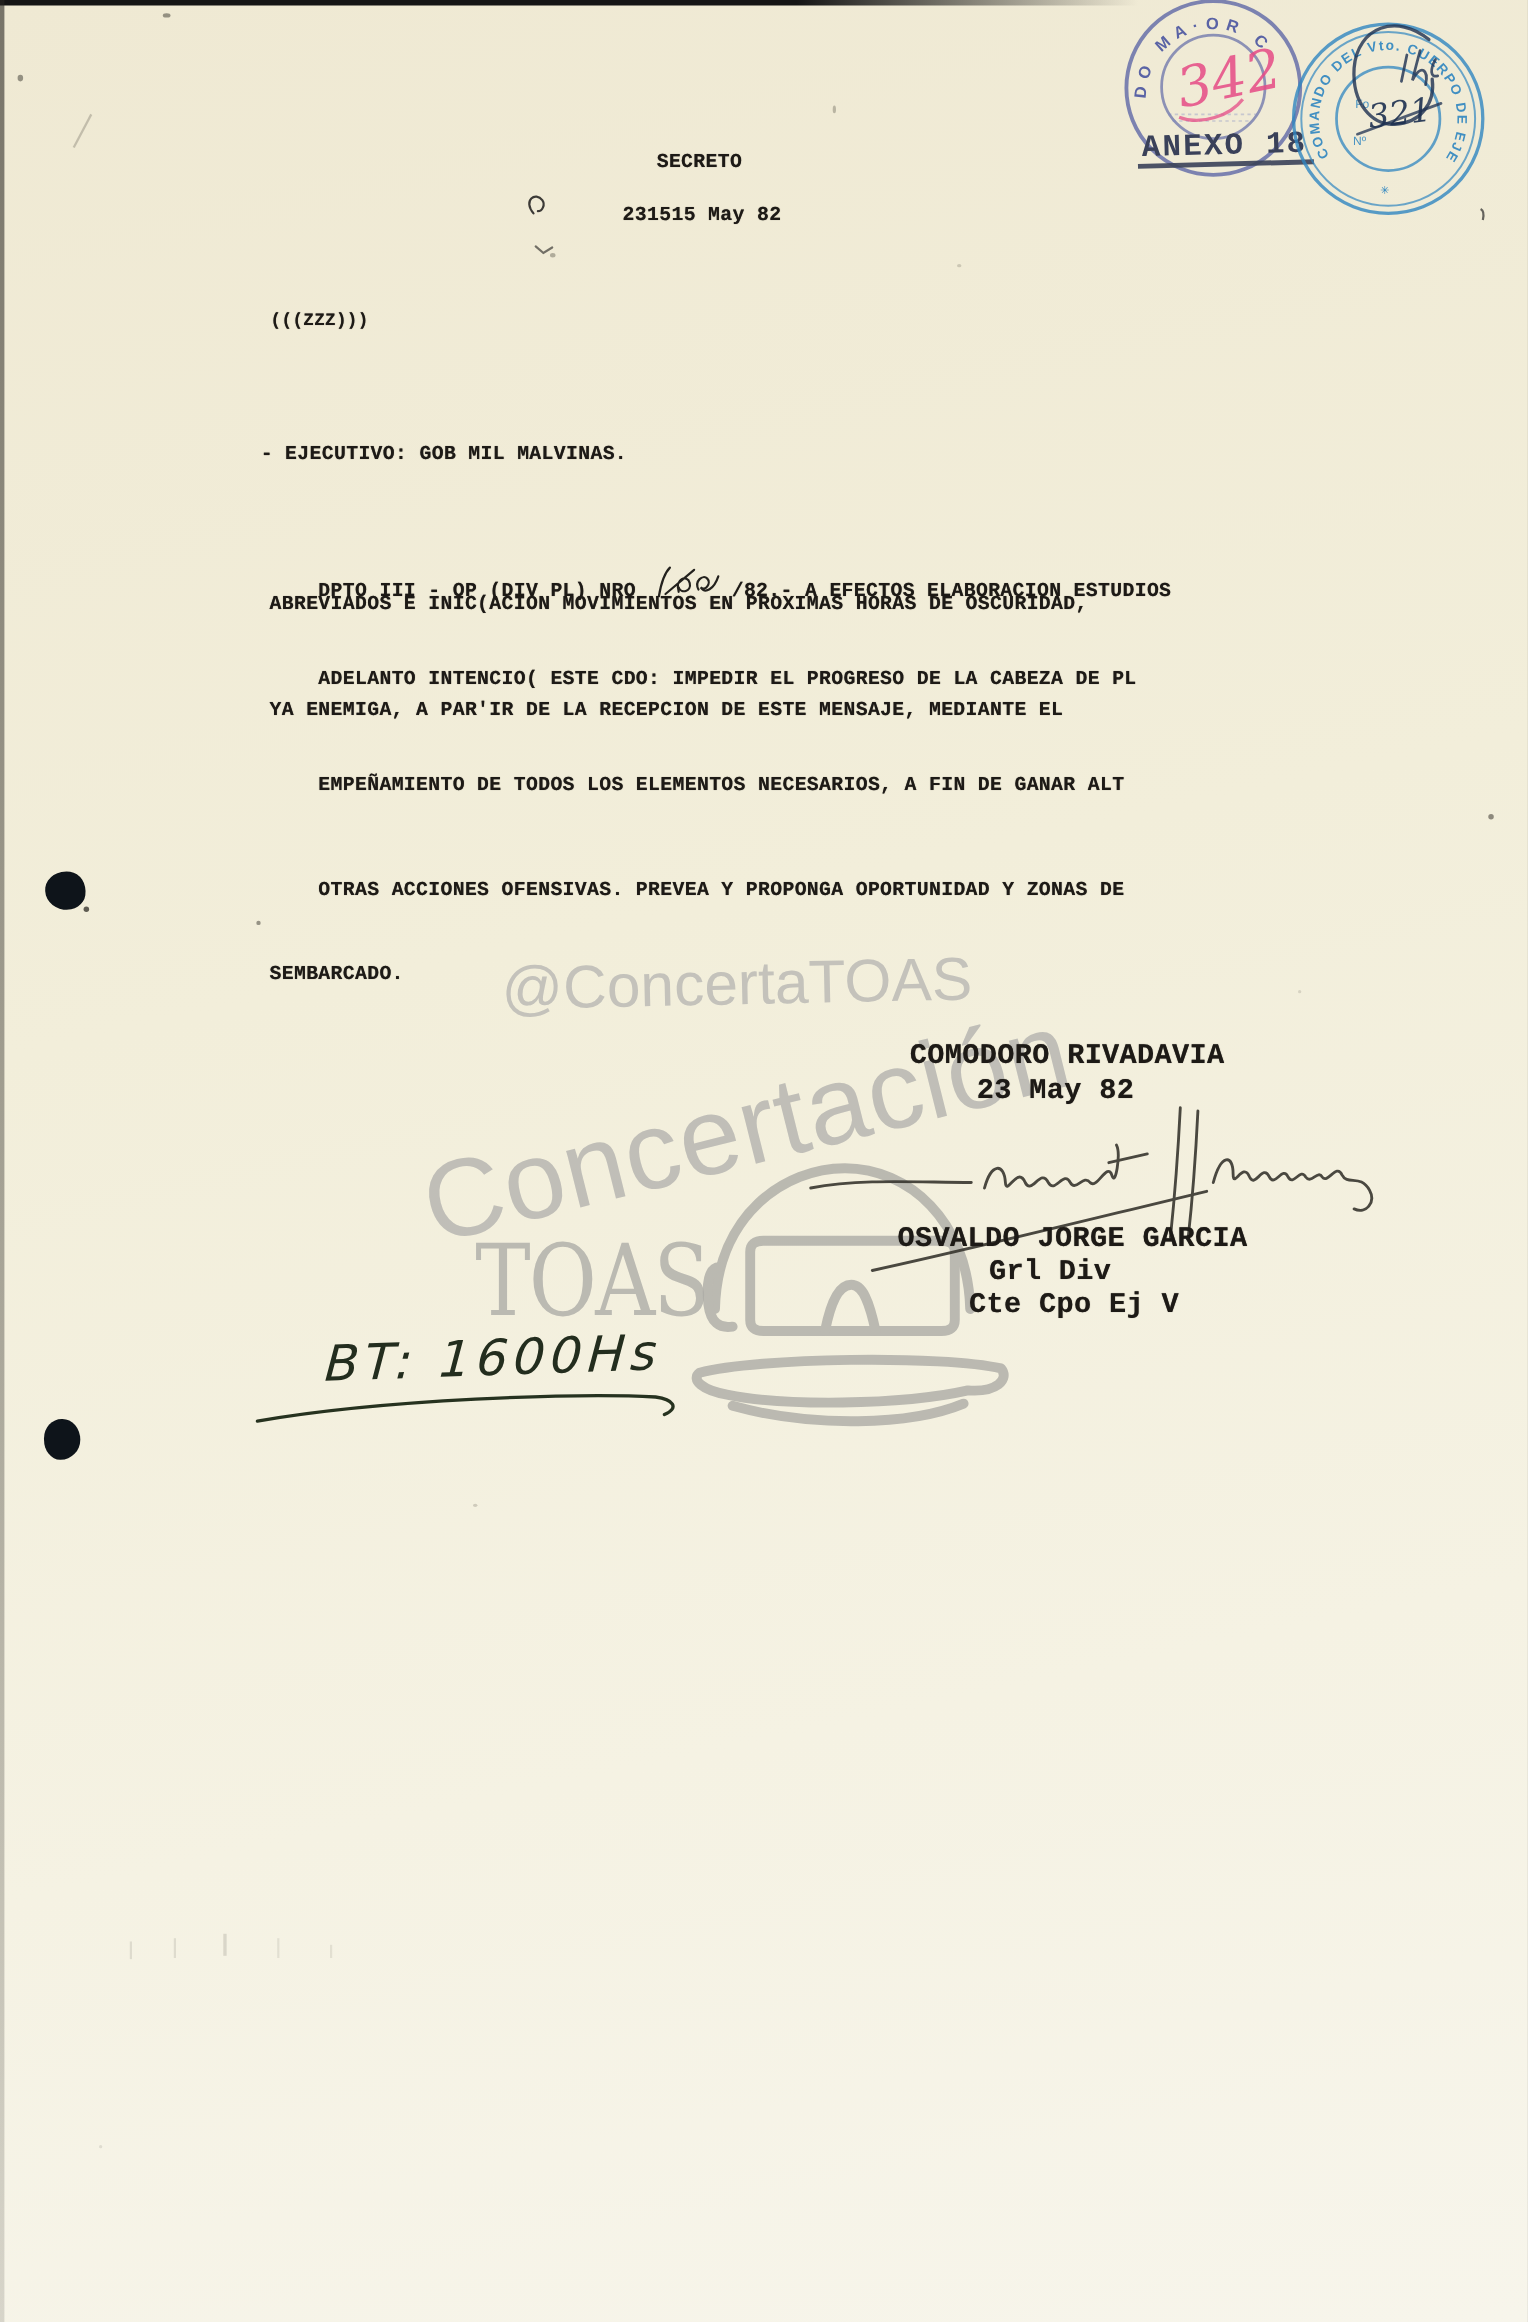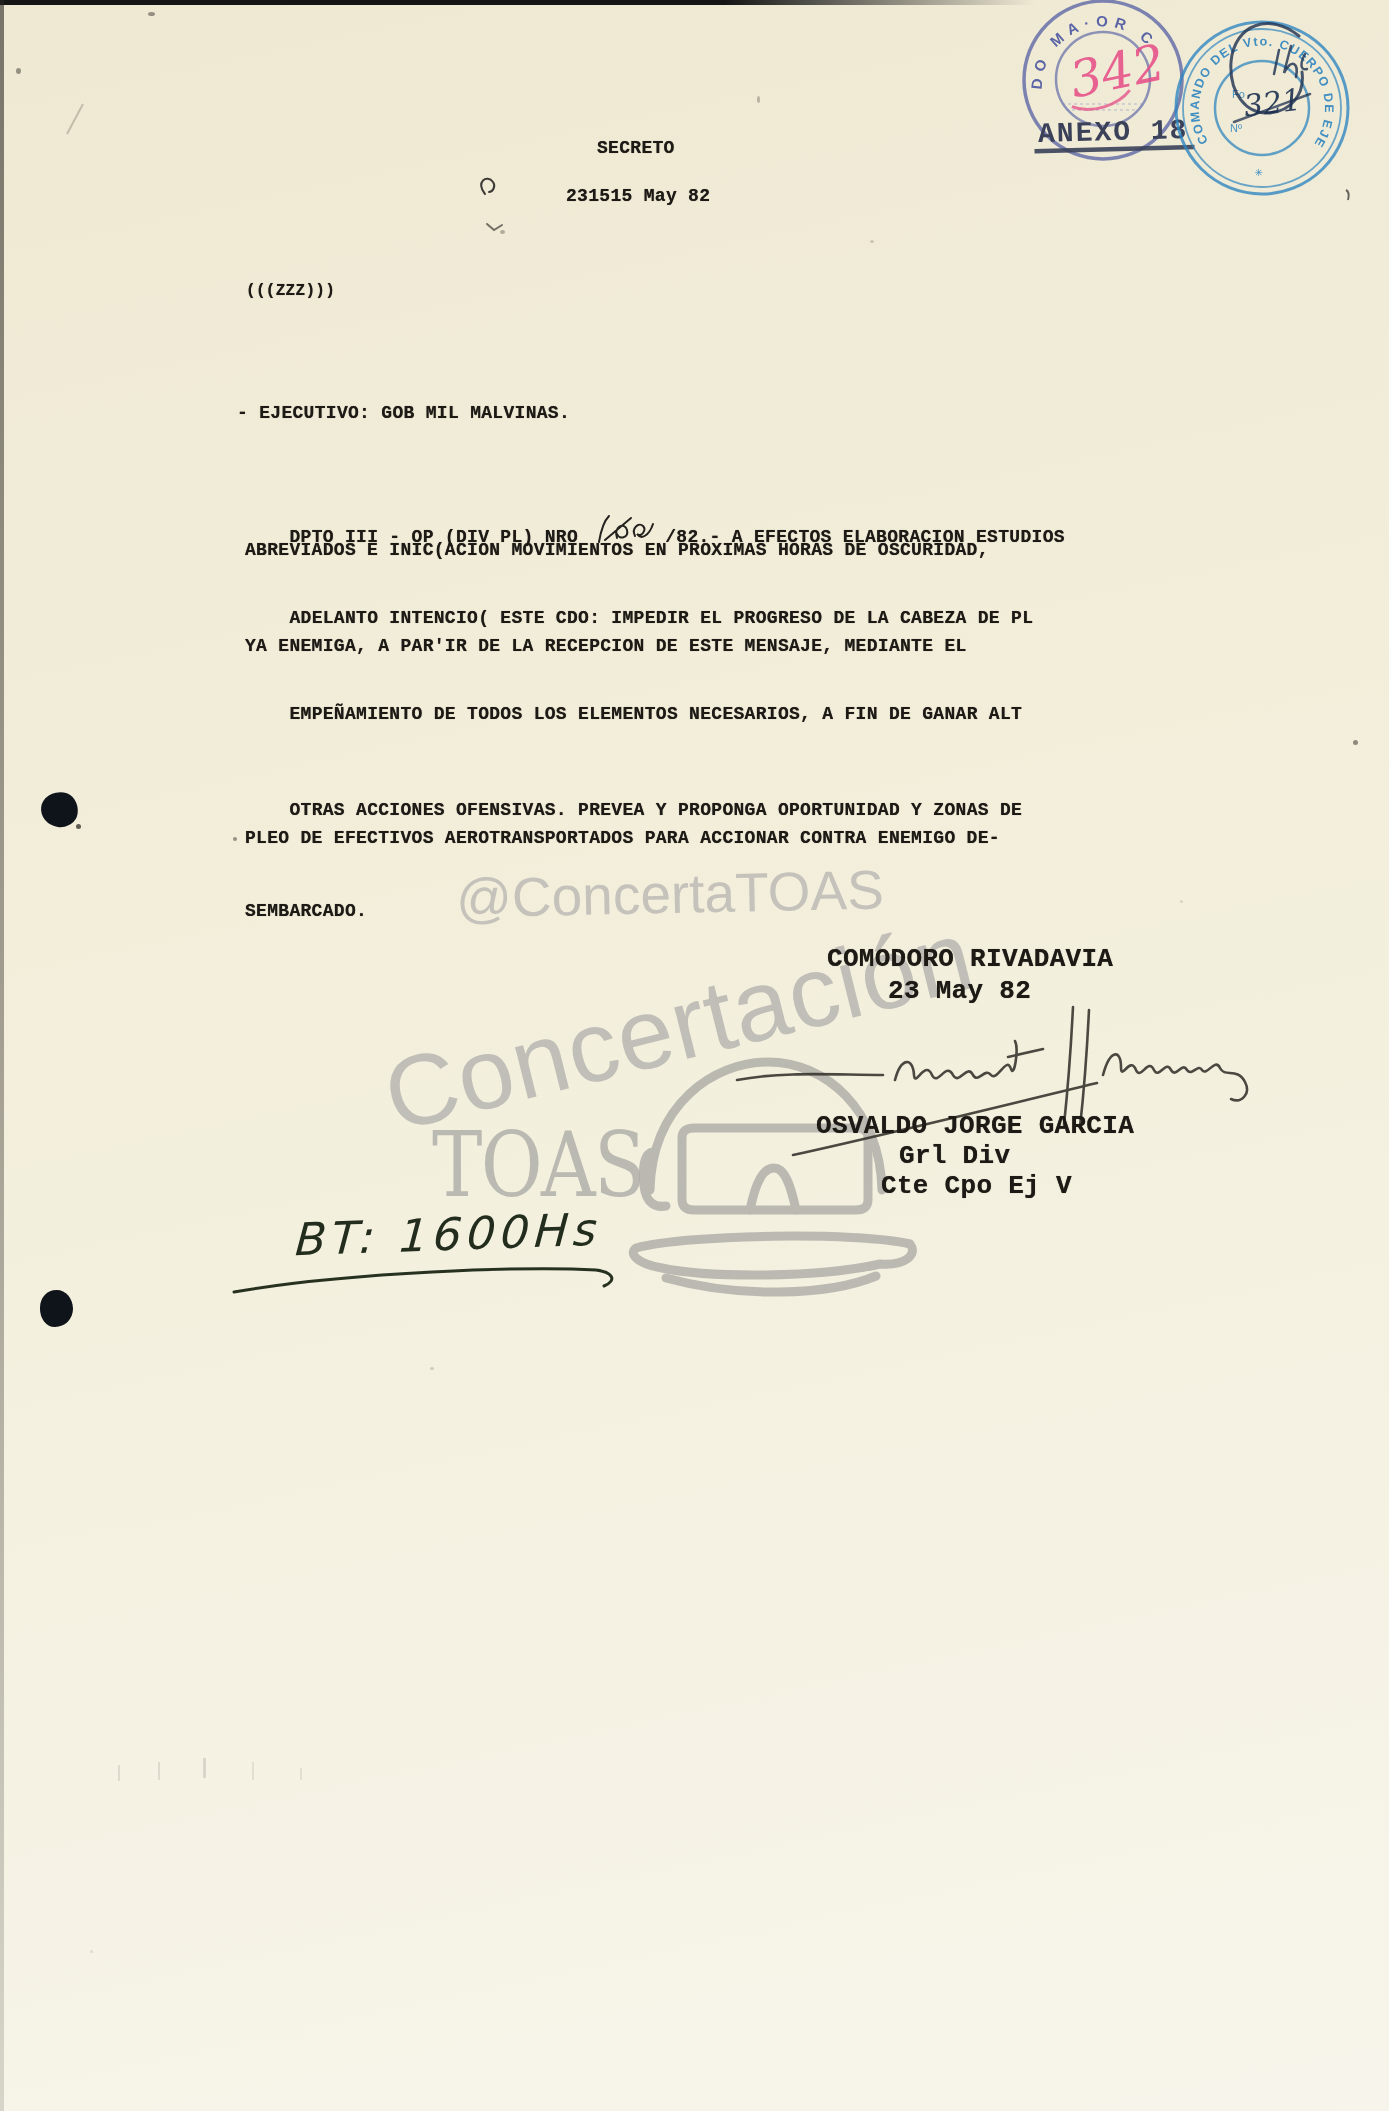--- a/index.html
+++ b/index.html
@@ -104,22 +104,21 @@
   <div class="tw tw-body" style="left:245px;top:588px;">
     <span>ADELANTO INTENCIO( ESTE CDO: IMPEDIR EL PROGRESO DE LA CABEZA DE PL</span>
   </div>
   <div class="tw tw-body" style="left:245px;top:636px;">YA ENEMIGA, A PAR'IR DE LA RECEPCION DE ESTE MENSAJE, MEDIANTE EL</div>
   <div class="tw tw-body" style="left:245px;top:684px;">
     <span>EMPEÑAMIENTO DE TODOS LOS ELEMENTOS NECESARIOS, A FIN DE GANAR ALT</span>
   </div>
   <div class="tw tw-body" style="left:245px;top:780px;">
     <span>OTRAS ACCIONES OFENSIVAS. PREVEA Y PROPONGA OPORTUNIDAD Y ZONAS DE </span>
   </div>
-  <div class="tw tw-body" style="left:245px;top:828px;">PLEO DE EFECTIVOS AEROTRANSPORTADOS PARA ACCIONAR CONTRA ENEMIGO DE-</div>
-  <div class="tw tw-body" style="left:245px;top:876px;margin-top:25px;">SEMBARCADO.</div>
+  <div class="tw tw-body" style="left:245px;top:876px;">SEMBARCADO.</div>
 
   <div class="tw tw-sig" style="left:827px;top:944px;">COMODORO RIVADAVIA</div>
   <div class="tw tw-sig" style="left:888px;top:976px;">23 May 82</div>
   <svg class="abs" style="left:715px;top:985px;" width="565" height="185" viewBox="0 0 565 185" fill="none" stroke="#38362f" stroke-width="2.6" stroke-linecap="round" opacity=".9">
     <path d="M 22,95 C 70,86 120,90 168,90"></path>
     <path d="M 180,95 C 186,72 198,72 199,90 C 200,103 210,74 217,90 C 223,102 231,76 238,90 C 244,101 252,78 258,90 C 263,99 270,82 276,90 C 282,97 292,70 296,84 C 299,94 304,64 300,56"></path>
     <path d="M 293,72 L 328,64"></path>
     <path d="M 358,22 C 356,62 353,102 349,140 M 374,25 C 372,66 369,106 365,142"></path>
     <path d="M 388,90 C 395,64 406,64 406,82 C 406,97 415,70 421,85 C 426,96 433,72 439,85 C 444,95 451,74 456,85 C 461,94 467,76 472,85 C 477,92 483,78 487,85 C 492,92 500,72 505,83 C 510,93 522,82 530,97 C 536,108 527,119 516,114"></path>
     <path d="M 78,170 C 170,150 290,120 382,98"></path>

